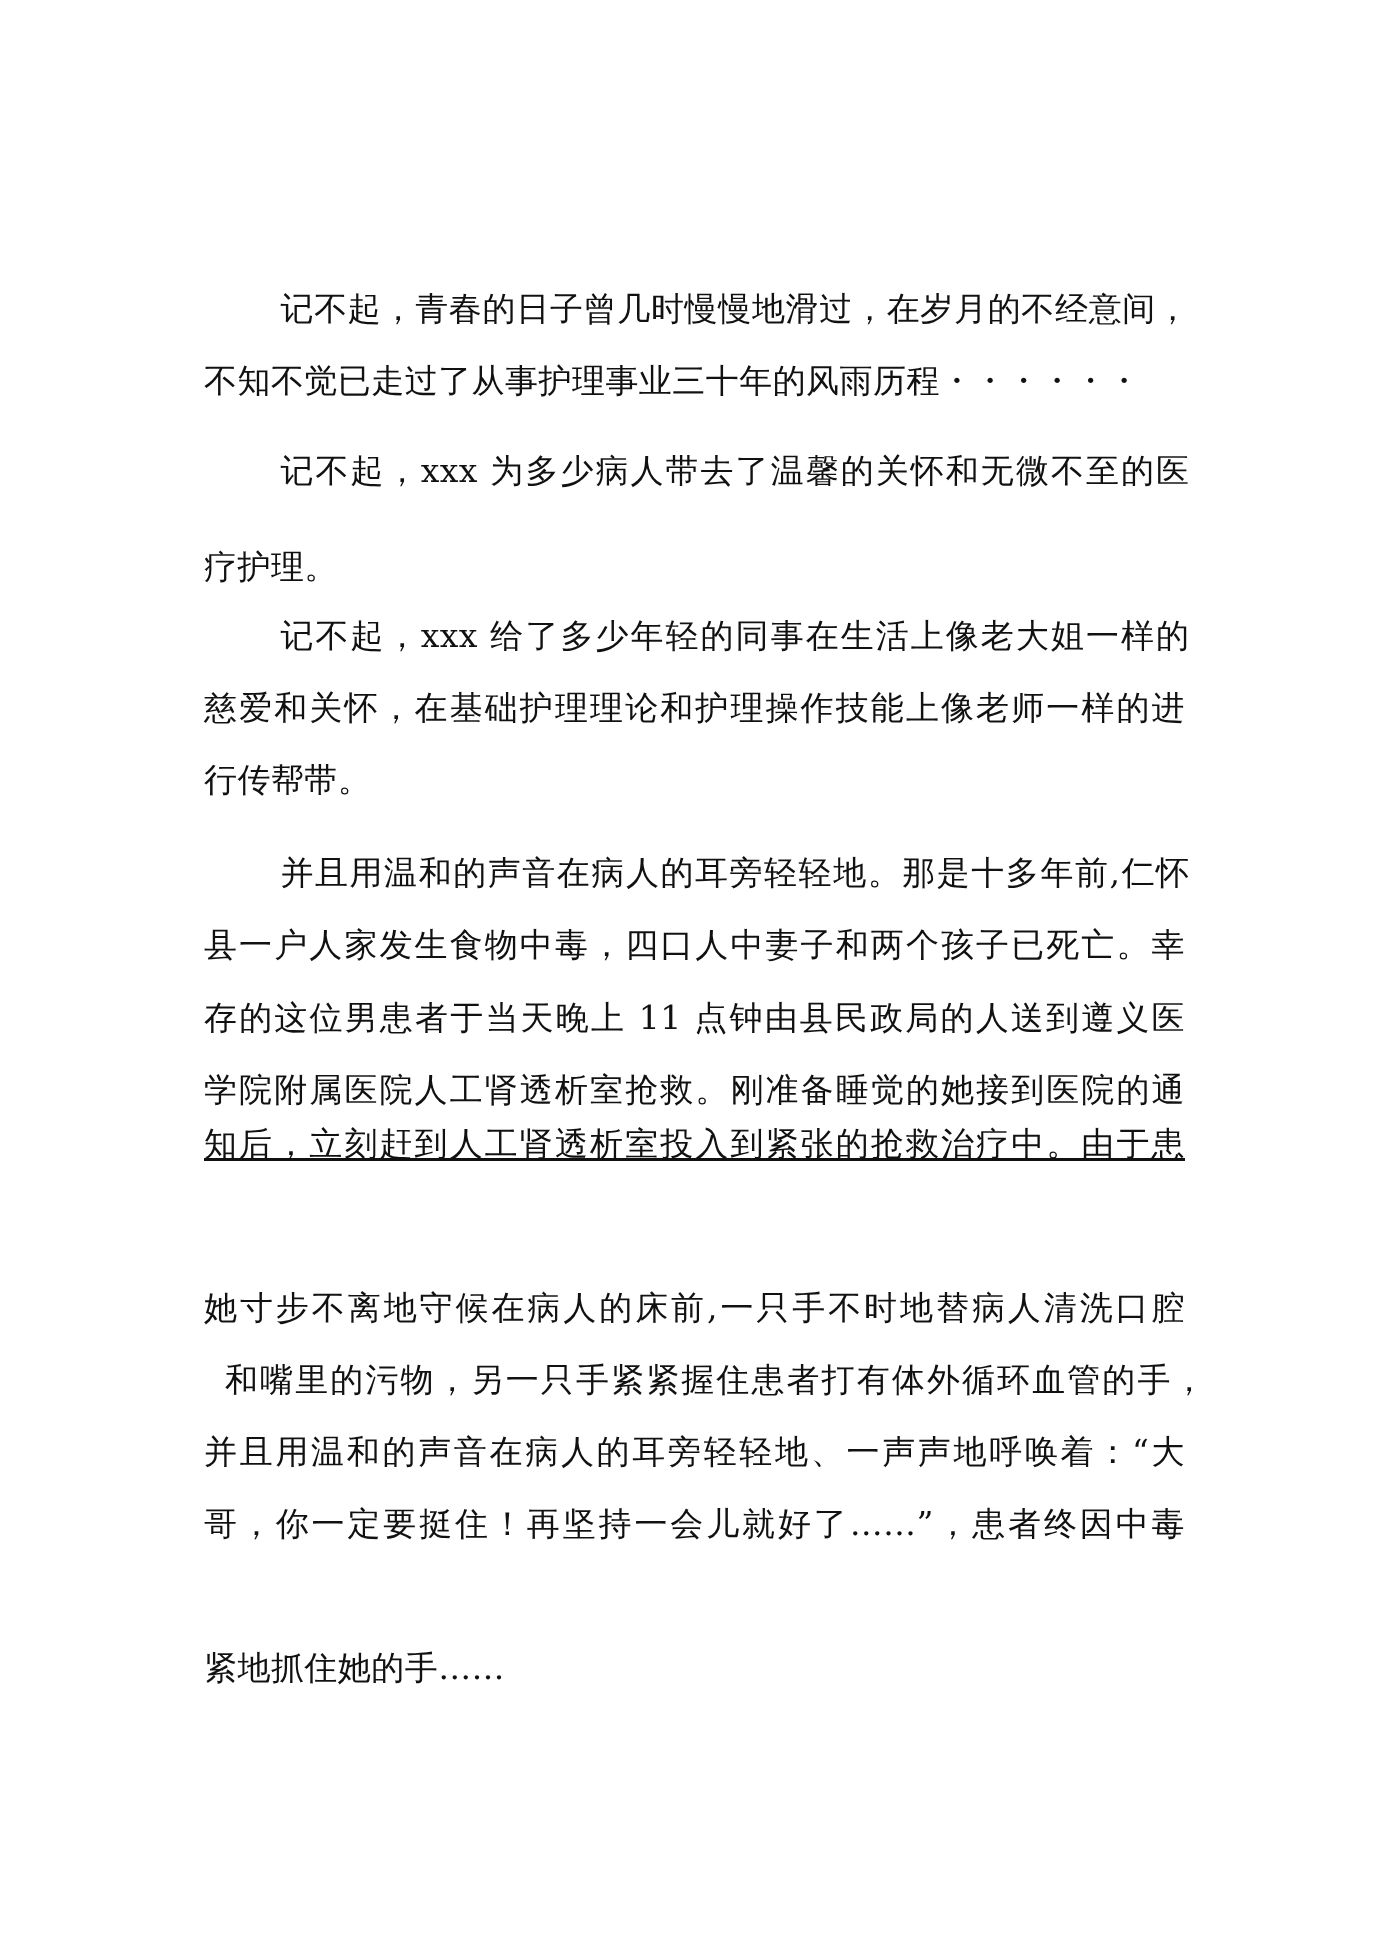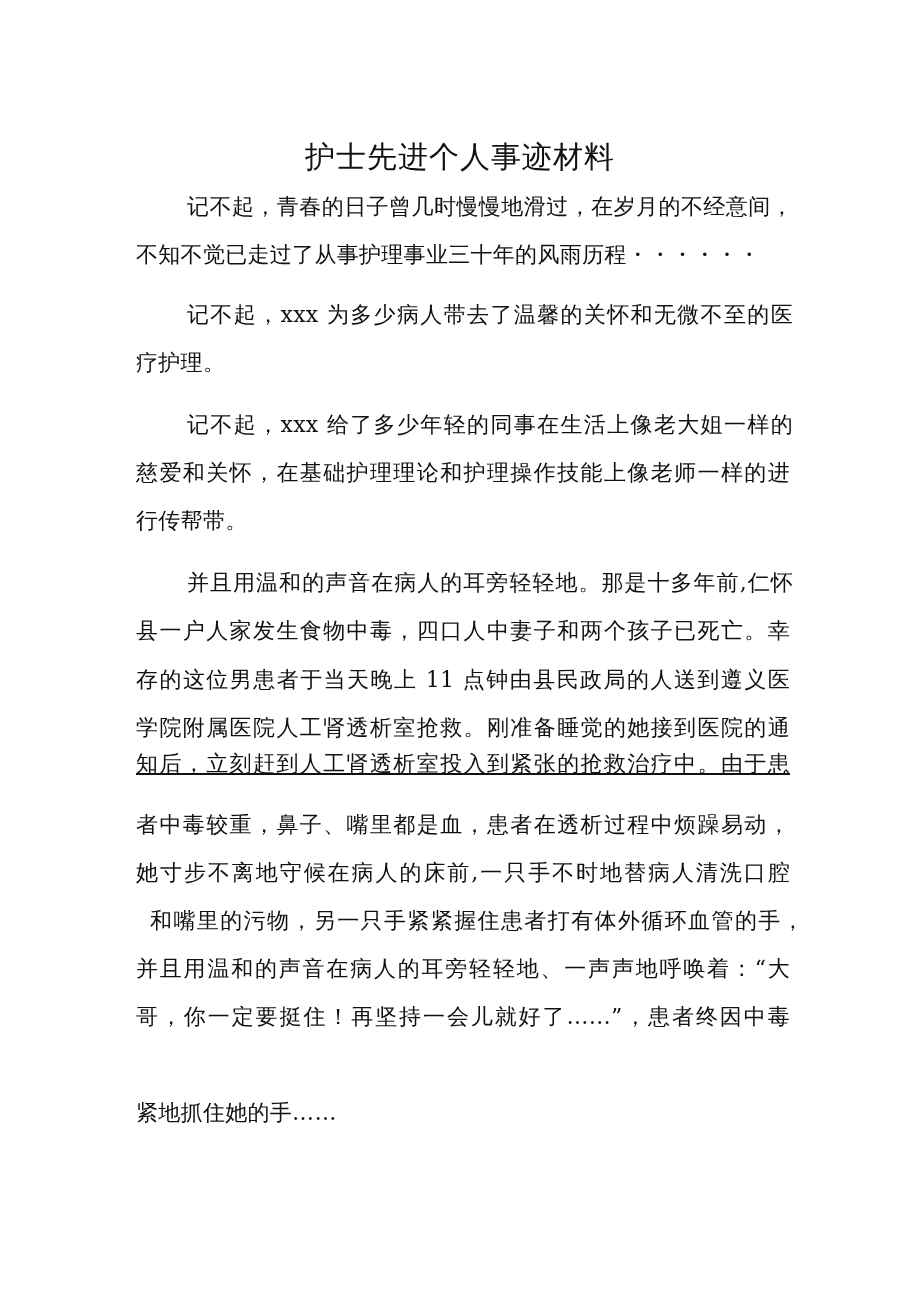--- a/index.html
+++ b/index.html
@@ -11,37 +11,35 @@
   .line { position: absolute; left: 136px; width: 654px; font-size: 22px; line-height: 30px;
           white-space: nowrap; text-align: justify; text-align-last: justify; letter-spacing: 0.3px; }
   .line.indent { left: 187px; width: 606px; }
   .line.last { text-align-last: left; }
 </style>
 </head>
 <body>
 
 <div class="page">
 
-  <div class="title">护士先进个人事迹材料</div>
 
   <div class="line indent" style="top:192px;">记不起，青春的日子曾几时慢慢地滑过，在岁月的不经意间，</div>
   <div class="line last" style="top:240px;">不知不觉已走过了从事护理事业三十年的风雨历程・・・・・・</div>
 
   <div class="line indent" style="top:300px;">记不起，xxx 为多少病人带去了温馨的关怀和无微不至的医</div>
-  <div class="line last" style="top:348px;">疗护理。</div>
+  <div class="line last" style="top:364px;">疗护理。</div>
 
   <div class="line indent" style="top:410px;">记不起，xxx 给了多少年轻的同事在生活上像老大姐一样的</div>
   <div class="line" style="top:458px;">慈爱和关怀，在基础护理理论和护理操作技能上像老师一样的进</div>
   <div class="line last" style="top:506px;">行传帮带。</div>
 
   <div class="line indent" style="top:568px;">并且用温和的声音在病人的耳旁轻轻地。那是十多年前,仁怀</div>
   <div class="line" style="top:616px;">县一户人家发生食物中毒，四口人中妻子和两个孩子已死亡。幸</div>
   <div class="line" style="top:665px;">存的这位男患者于当天晚上 11 点钟由县民政局的人送到遵义医</div>
   <div class="line" style="top:713px;">学院附属医院人工肾透析室抢救。刚准备睡觉的她接到医院的通</div>
   <div class="line" style="top:749px;text-decoration:underline;">知后，立刻赶到人工肾透析室投入到紧张的抢救治疗中。由于患</div>
-  <div class="line" style="top:810px;">者中毒较重，鼻子、嘴里都是血，患者在透析过程中烦躁易动，</div>
   <div class="line" style="top:858px;">她寸步不离地守候在病人的床前,一只手不时地替病人清洗口腔</div>
   <div class="line" style="top:906px;margin-left:14px;">和嘴里的污物，另一只手紧紧握住患者打有体外循环血管的手，</div>
   <div class="line" style="top:954px;">并且用温和的声音在病人的耳旁轻轻地、一声声地呼唤着：“大</div>
   <div class="line" style="top:1002px;">哥，你一定要挺住！再坚持一会儿就好了……”，患者终因中毒</div>
   <div class="line last" style="top:1098px;">紧地抓住她的手……</div>
 
 </div>
 
 </body></html>

